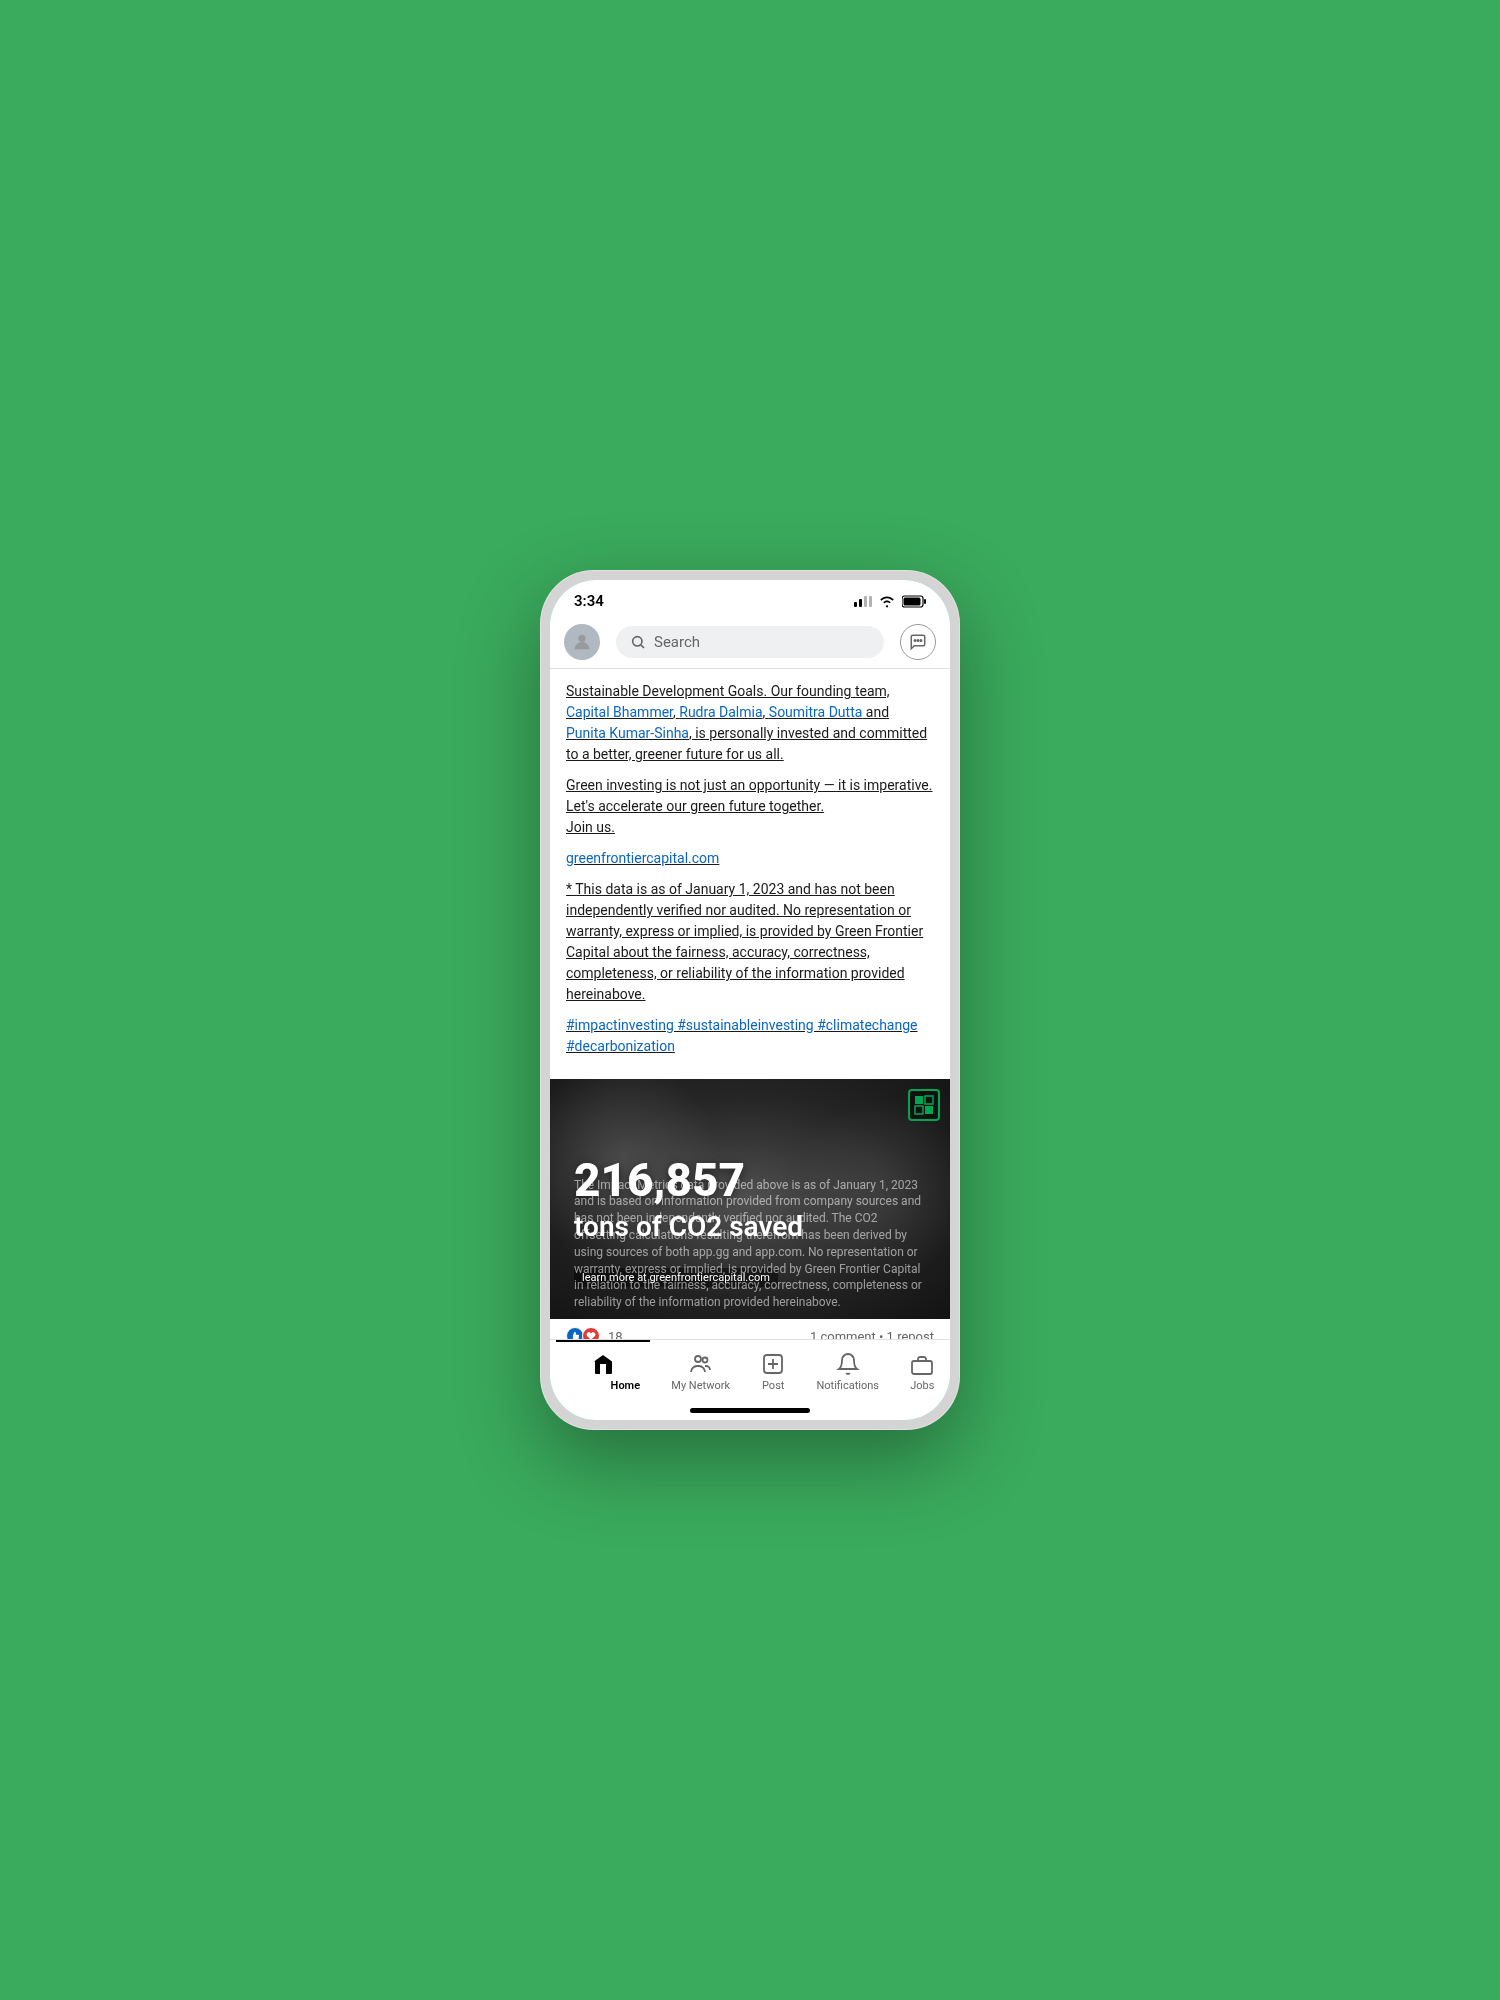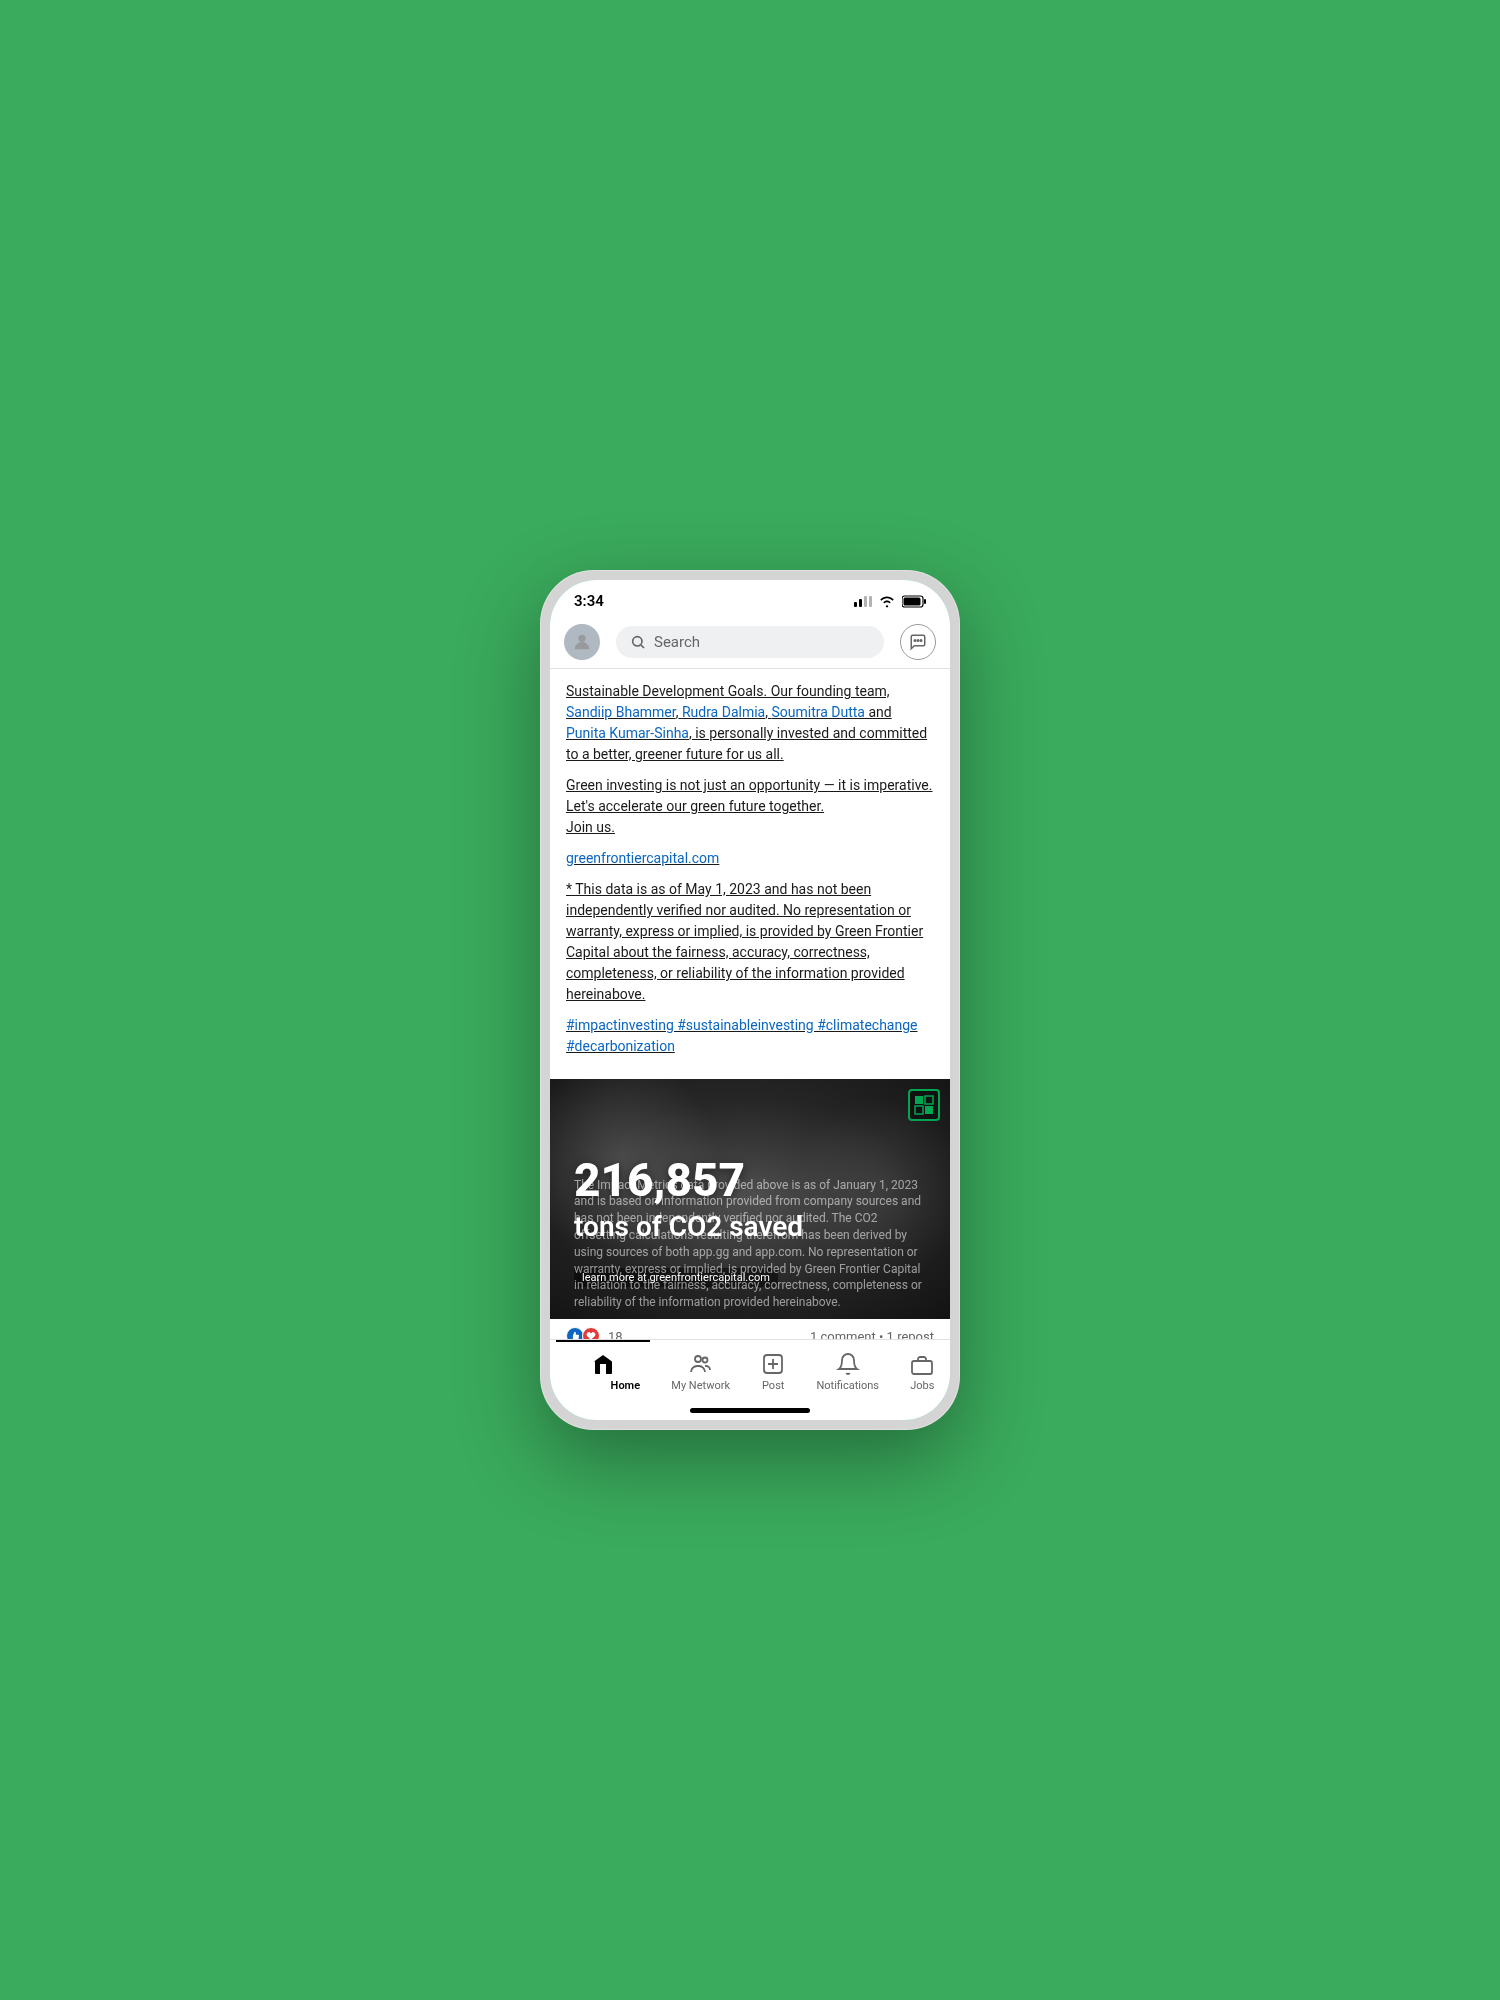--- a/index.html
+++ b/index.html
@@ -365,38 +365,38 @@
       </div>
     </div>
 
     <div class="content-scroll">
       <div class="post-card">
 
         <div class="post-text">
           <p>
             <span>Sustainable Development Goals. Our founding team,</span>
             <br>
-            <span class="blue-link">Sandiip Bhammer</span><span>,</span>
+            <span class="blue-link">Capital Bhammer</span><span>,</span>
             <span class="blue-link">Rudra Dalmia</span><span>,</span>
             <span class="blue-link">Soumitra Dutta</span><span> and</span>
             <br>
             <span class="blue-link">Punita Kumar-Sinha</span><span>, is personally invested and committed to a better, greener future for us all.</span>
           </p>
           <p>
             <span>Green investing is not just an opportunity — it is imperative.</span>
             <br>
             <span>Let's accelerate our green future together.</span>
             <br>
             <span>Join us.</span>
           </p>
           <p>
             <span class="blue-link">greenfrontiercapital.com</span>
           </p>
           <p>
-            <span>* This data is as of May 1, 2023 and has not been independently verified nor audited. No representation or warranty, express or implied, is provided by Green Frontier Capital about the fairness, accuracy, correctness, completeness, or reliability of the information provided hereinabove.</span>
+            <span>* This data is as of January 1, 2023 and has not been independently verified nor audited. No representation or warranty, express or implied, is provided by Green Frontier Capital about the fairness, accuracy, correctness, completeness, or reliability of the information provided hereinabove.</span>
           </p>
           <p>
             <span class="blue-link">#impactinvesting #sustainableinvesting #climatechange #decarbonization</span>
           </p>
         </div>
 
         <div class="post-image">
           <div class="post-image-bg"></div>
           <div class="smoke1"></div>
           <div class="smoke2"></div>

